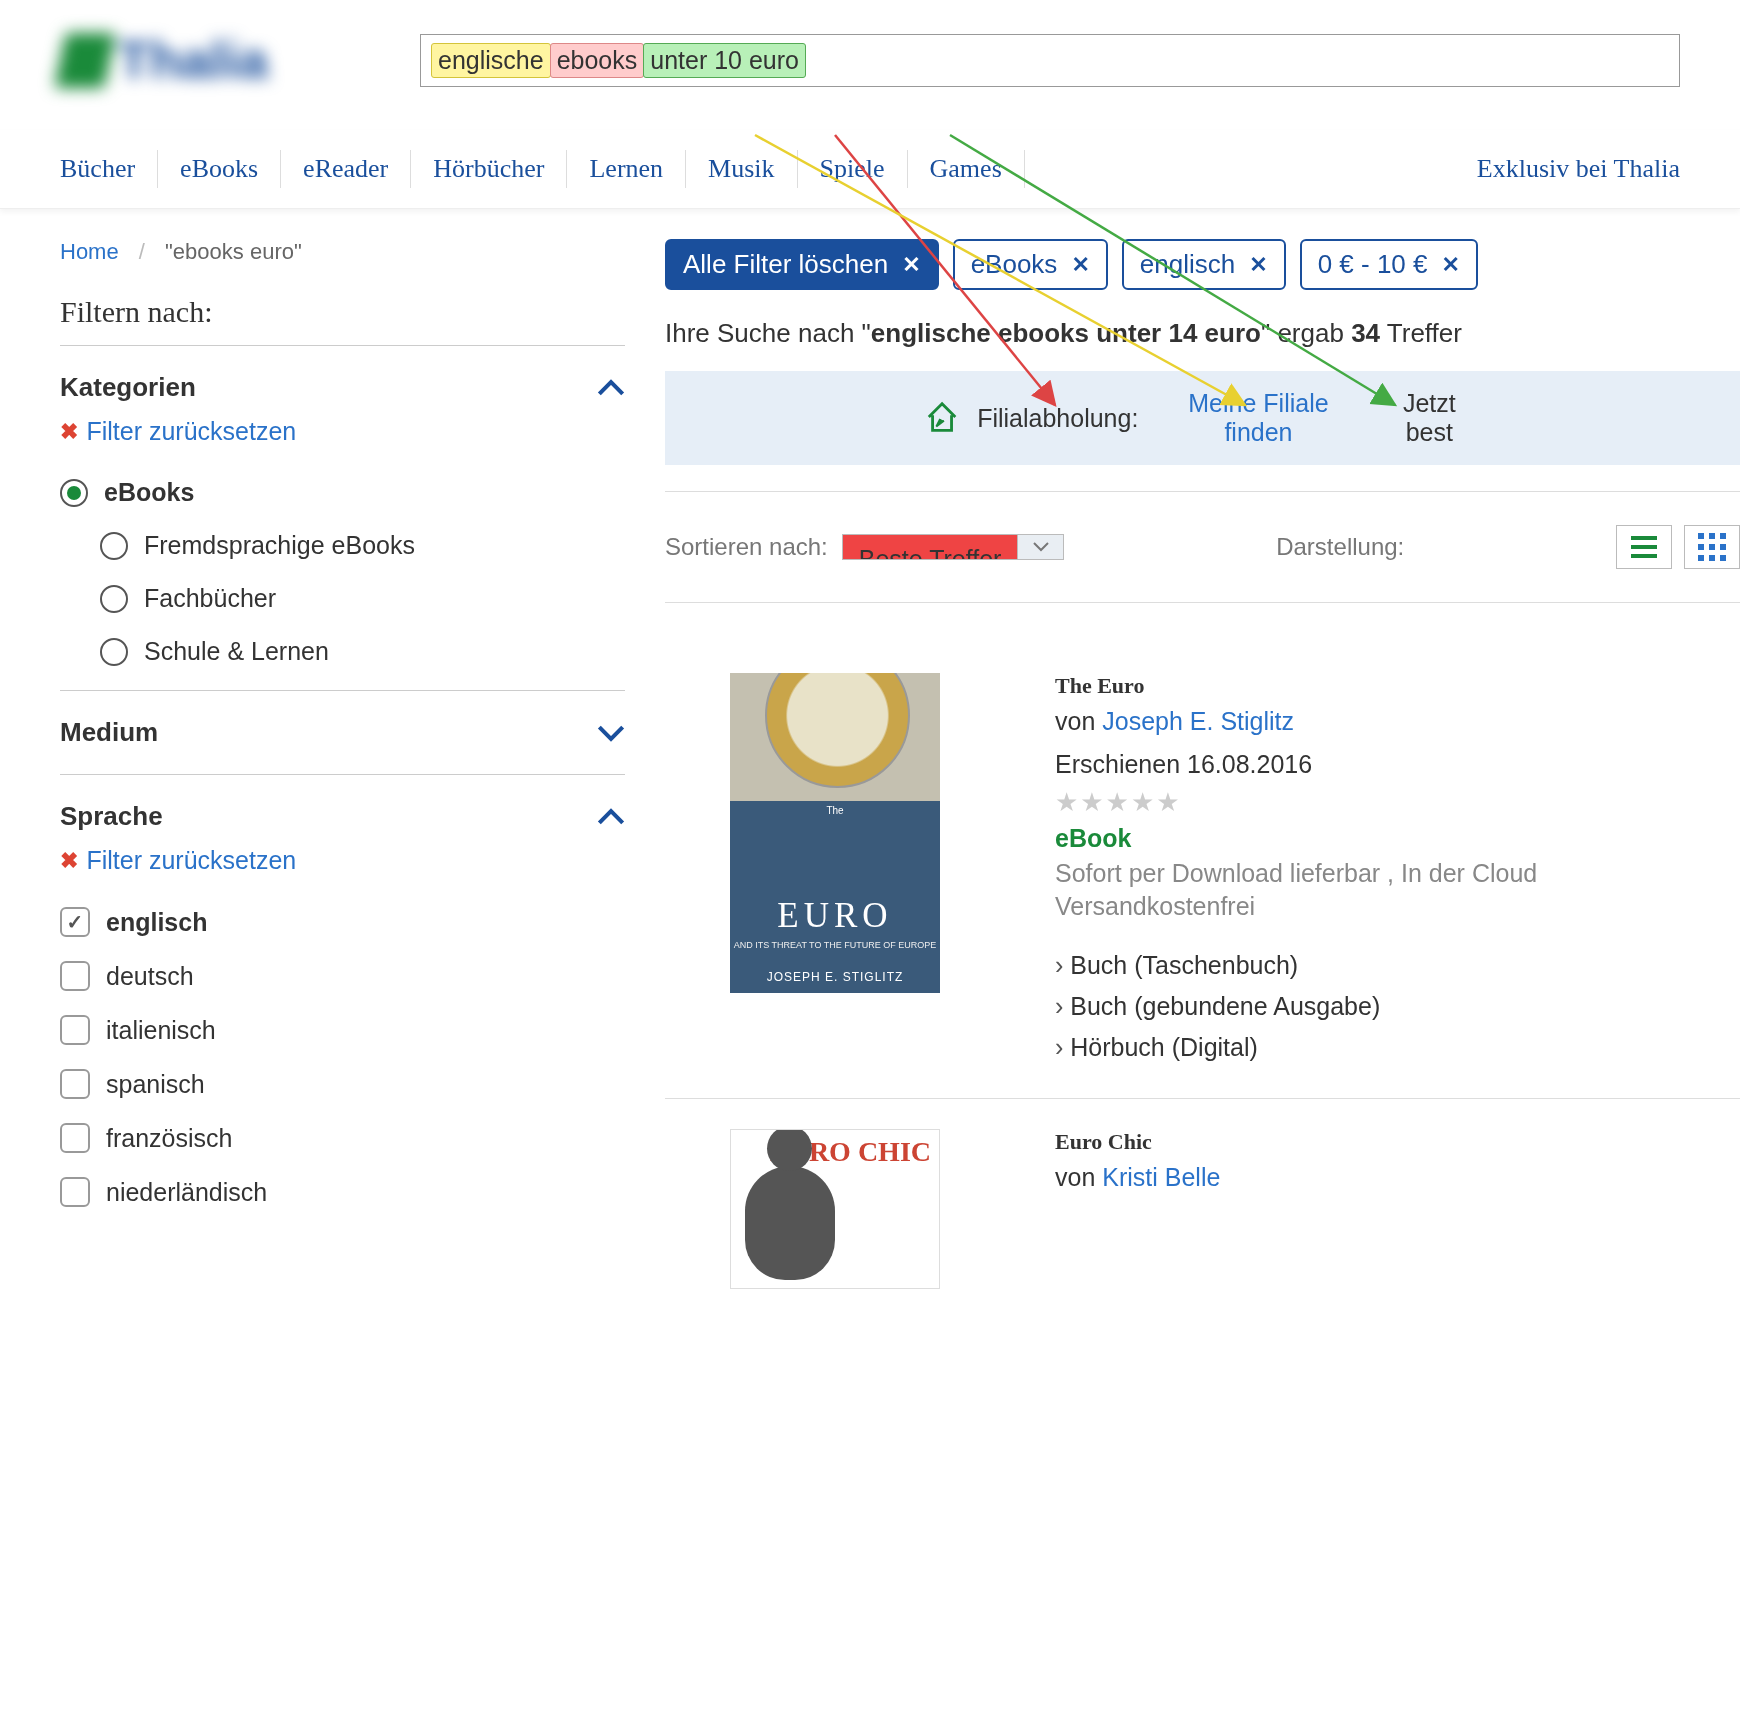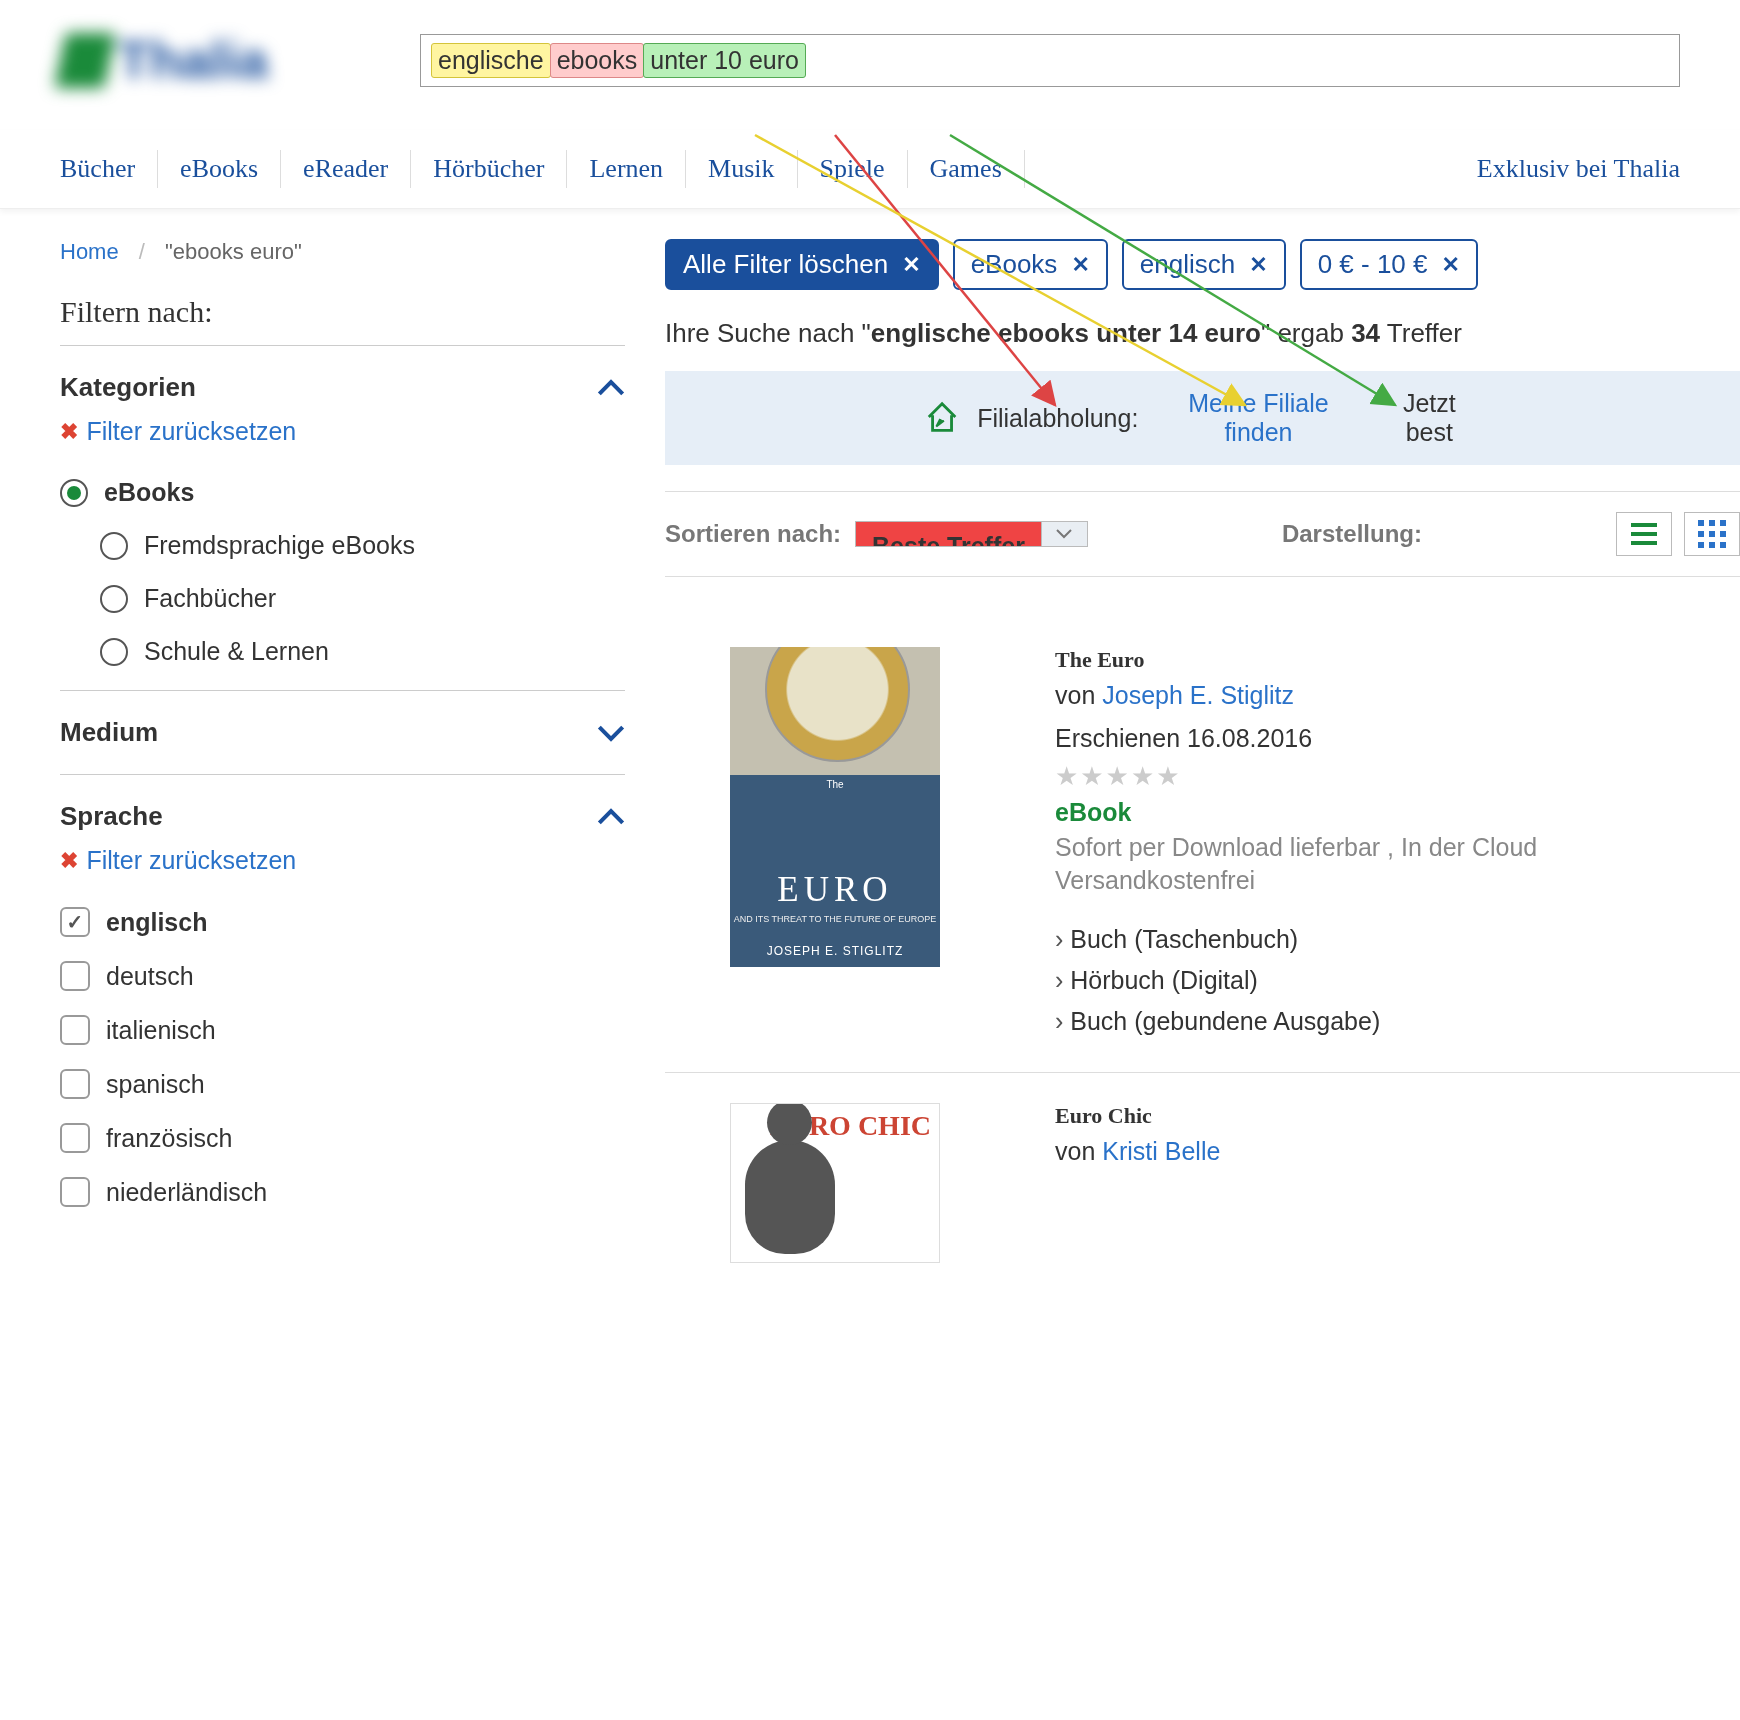--- a/index.html
+++ b/index.html
@@ -61,21 +61,21 @@
   .chip .x { font-weight: bold; font-size: 22px; }
   
   .result-text { font-family: Arial, sans-serif; font-size: 26px; margin-bottom: 22px; }
   .result-text b { font-weight: bold; }
   
   .pickup-bar { background: #e6eef7; padding: 18px 260px; font-family: Arial, sans-serif; font-size: 25px; display: flex; align-items: center; gap: 18px; margin-bottom: 26px; text-align: center; }
   .pickup-bar a { color: #2a72c9; text-decoration: none; }
   .house-icon { width: 36px; height: 36px; }
   .pickup-right { margin-left: auto; }
   
-  .toolbar { display: flex; align-items: center; gap: 14px; padding: 20px 0; border-top: 1px solid #ddd; border-bottom: 1px solid #ddd; font-family: Arial, sans-serif; font-size: 24px; margin-bottom: 40px; font-weight: bold; }
+  .toolbar { display: flex; align-items: center; gap: 14px; padding: 33px 0; border-top: 1px solid #ddd; border-bottom: 1px solid #ddd; font-family: Arial, sans-serif; font-size: 24px; margin-bottom: 40px; }
   .toolbar-label { color: #777; }
   .sort-select { display: flex; }
   .sort-value { border: 1px solid #bbb; background: #ef4444; padding: 6px 16px; min-width: 170px; font-size: 25px; overflow: hidden; height: 26px; line-height: 36px; }
   .sort-btn { border: 1px solid #bbb; border-left: none; background: #e9eef3; width: 46px; display: flex; align-items: center; justify-content: center; }
   .view-toggle { display: flex; gap: 12px; margin-left: auto; }
   .view-btn { border: 1px solid #bbb; width: 56px; height: 44px; display: flex; align-items: center; justify-content: center; cursor: pointer; }
   .list-icon { display: flex; flex-direction: column; gap: 5px; }
   .list-icon span { width: 26px; height: 4px; background: #1a8a3a; }
   .grid-icon { display: grid; grid-template-columns: repeat(3,6px); gap: 5px; }
   .grid-icon span { width: 6px; height: 6px; background: #2a72c9; }
@@ -341,22 +341,22 @@
           <p class="item-author">
             <span>von </span><a>Joseph E. Stiglitz</a>
           </p>
           <p class="item-date"><span>Erschienen </span><span>16.08.2016</span></p>
           <div class="stars">★★★★★</div>
           <p class="item-format">eBook</p>
           <p class="item-avail">Sofort per Download lieferbar , In der Cloud</p>
           <p class="item-avail">Versandkostenfrei</p>
           <ul class="item-formats">
             <li>Buch (Taschenbuch)</li>
+            <li>Buch (gebundene Ausgabe)</li>
             <li>Hörbuch (Digital)</li>
-            <li>Buch (gebundene Ausgabe)</li>
           </ul>
         </div>
       </article>
 
       <article class="result-item">
         <div class="cover-wrap">
           <div class="cover cover-2" style="height:160px">
             <div class="c2title">EURO
 CHIC</div>
             <div class="silhouette"></div>

